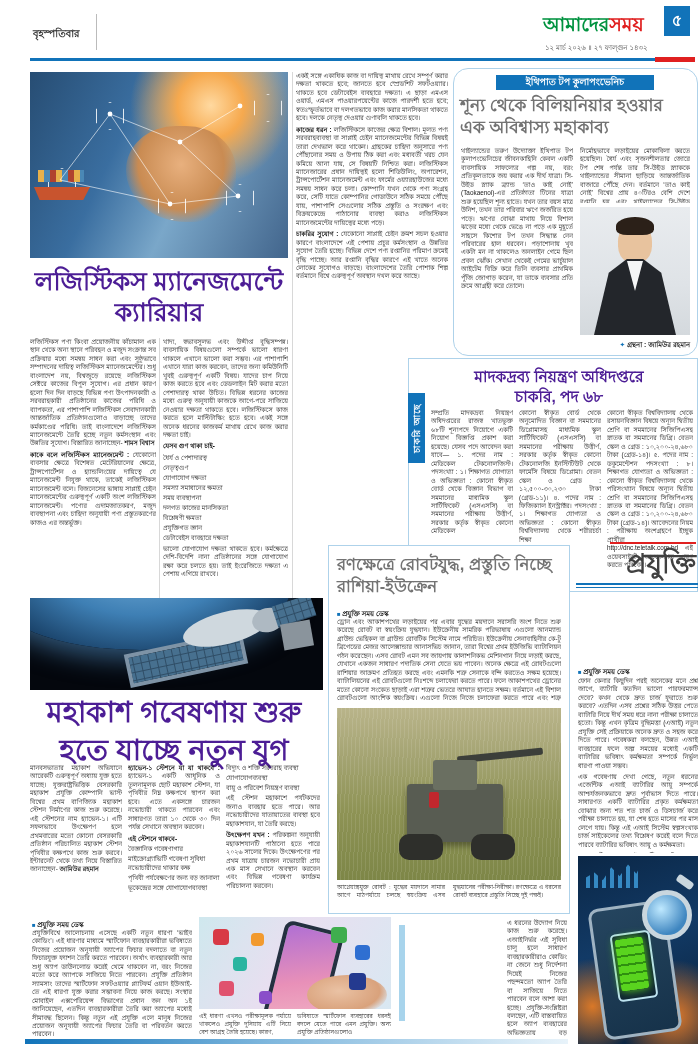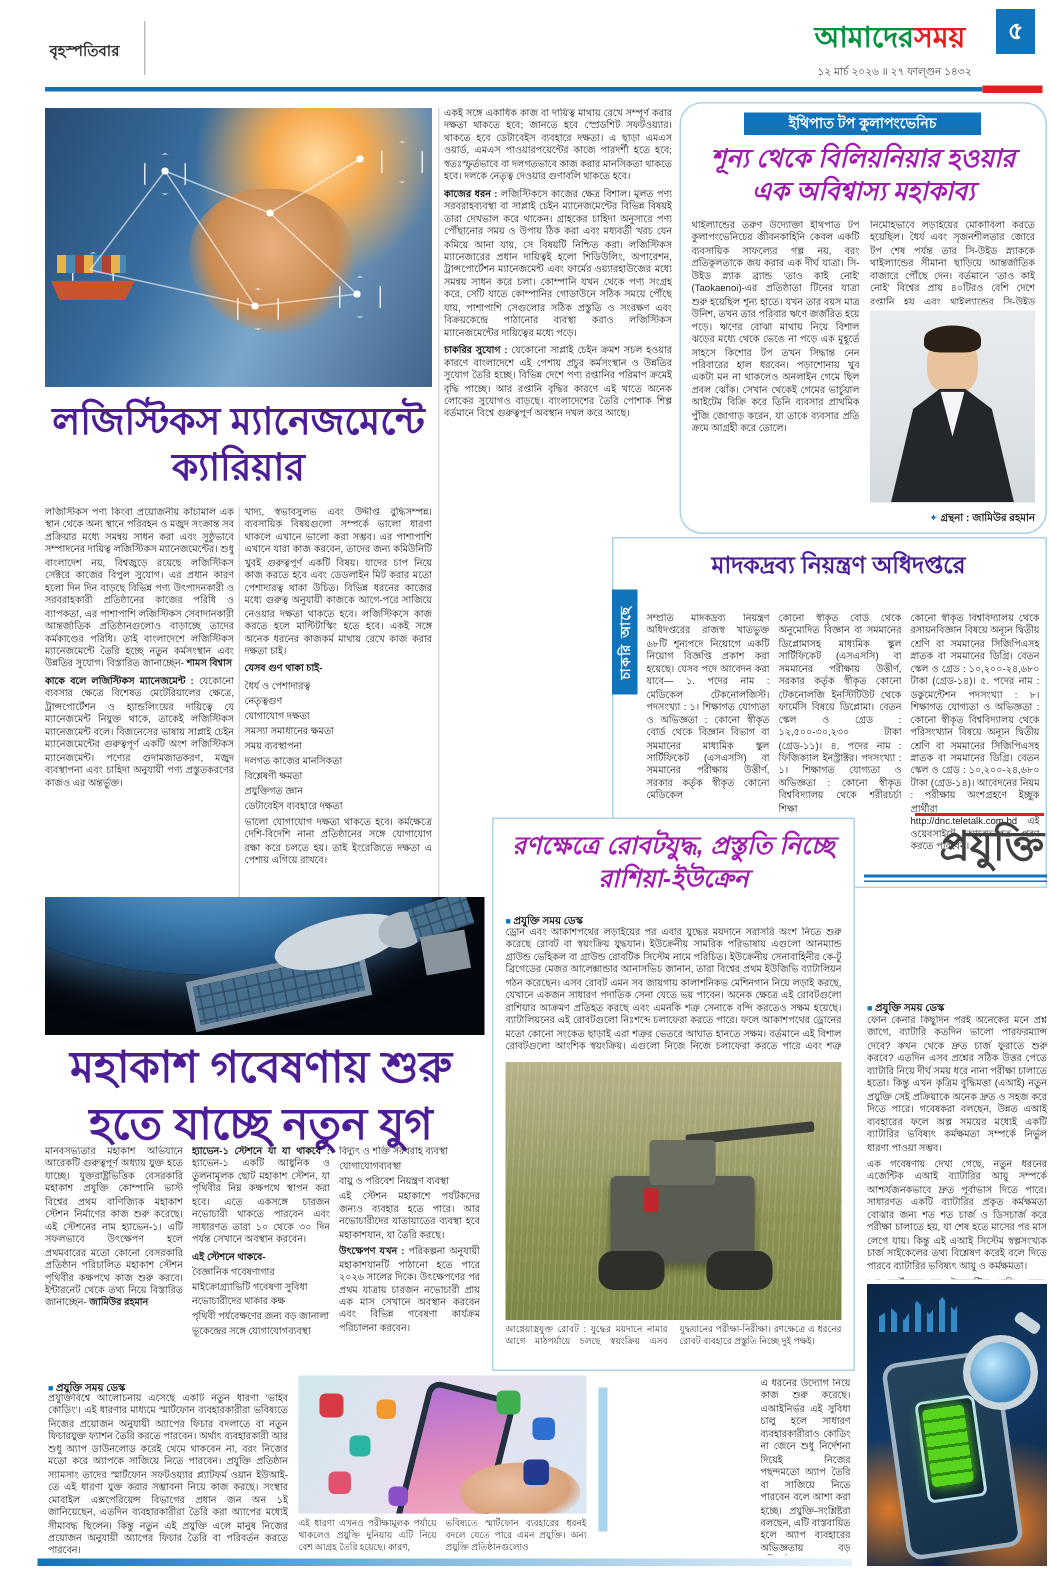--- a/index.html
+++ b/index.html
@@ -5,21 +5,21 @@
   html,body{margin:0;padding:0;background:#e9e9e9;}
   #page{position:relative;width:700px;height:1050px;background:#ffffff;overflow:hidden;
         font-family:"Liberation Sans","DejaVu Sans",sans-serif;color:#1a1a1a;}
   .abs{position:absolute;}
   .bt{font-size:6.4px;line-height:1.32;text-align:justify;color:#222;}
   .bt p{margin:0 0 3px 0;}
   .sub{font-weight:bold;color:#111;}
   .byline{font-weight:bold;}
   .list-line{display:block;margin:0 0 1.5px 0;}
   .red-head{color:#4c1d95;font-weight:bold;text-align:center;}
-  .blue-head{color:#a21caf;font-weight:bold;text-align:center;font-style:italic;}
+  .blue-head{color:#737373;font-weight:bold;}
   .black-head{color:#111;font-weight:bold;text-align:center;}
   .boxed{border:1px solid #aed2ea;background:#fff;}
   .credit{font-size:6.8px;font-weight:bold;color:#111;}
   .credit .sq{color:#1173b9;font-size:6px;}
   .caption{font-size:6px;line-height:1.3;color:#333;text-align:justify;}
   .vr{position:absolute;width:1px;background:#d8d8d8;}
   
   .masthead-main{font-size:34px;font-weight:bold;color:#1173b9;letter-spacing:0;}
   .masthead-sub{font-size:34px;font-weight:bold;color:#8d949c;}
   .logo1{color:#00923f;font-weight:bold;font-size:19px;}
@@ -133,20 +133,21 @@
     <div class="abs" style="left:126px;top:270px;width:110px;text-align:right;font-size:6.8px;font-weight:bold;">
       <span style="color:#1173b9;">✦ </span><span>গ্রন্থনা : জামিউর রহমান</span>
     </div>
   </div>
 
   <div class="boxed abs" style="left:408px;top:358px;width:288px;height:232px;">
     <div class="vtab abs" style="left:-1px;top:34px;width:17px;height:70px;">
       <span>চাকরি আছে</span>
     </div>
     <div class="red-head abs" style="left:20px;top:6px;width:260px;font-size:15.5px;">মাদকদ্রব্য নিয়ন্ত্রণ অধিদপ্তরে</div>
+    <div class="red-head abs" style="left:20px;top:26px;width:260px;font-size:15.5px;">চাকরি, পদ ৬৮</div>
     <div class="bt abs" style="left:22px;top:50px;width:82px;height:176px;overflow:hidden;">
       <p>সম্প্রতি মাদকদ্রব্য নিয়ন্ত্রণ অধিদপ্তরের রাজস্ব খাতভুক্ত ৬৮টি শূন্যপদে নিয়োগে একটি নিয়োগ বিজ্ঞপ্তি প্রকাশ করা হয়েছে। যেসব পদে আবেদন করা যাবে— ১. পদের নাম : মেডিকেল টেকনোলজিস্ট। পদসংখ্যা : ১। শিক্ষাগত যোগ্যতা ও অভিজ্ঞতা : কোনো স্বীকৃত বোর্ড থেকে বিজ্ঞান বিভাগ বা সমমানের মাধ্যমিক স্কুল সার্টিফিকেট (এসএসসি) বা সমমানের পরীক্ষায় উত্তীর্ণ, সরকার কর্তৃক স্বীকৃত কোনো মেডিকেল</p>
     </div>
     <div class="bt abs" style="left:110px;top:50px;width:82px;height:176px;overflow:hidden;">
       <p>কোনো স্বীকৃত বোর্ড থেকে অনুমোদিত বিজ্ঞান বা সমমানের ডিপ্লোমাসহ মাধ্যমিক স্কুল সার্টিফিকেট (এসএসসি) বা সমমানের পরীক্ষায় উত্তীর্ণ, সরকার কর্তৃক স্বীকৃত কোনো টেকনোলজি ইনস্টিটিউট থেকে ফার্মেসি বিষয়ে ডিপ্লোমা। বেতন স্কেল ও গ্রেড : ১২,৫০০-৩০,২৩০ টাকা (গ্রেড-১১)। ৪. পদের নাম : ফিজিক্যাল ইনস্ট্রাক্টর। পদসংখ্যা : ১। শিক্ষাগত যোগ্যতা ও অভিজ্ঞতা : কোনো স্বীকৃত বিশ্ববিদ্যালয় থেকে শরীরচর্চা শিক্ষা</p>
     </div>
     <div class="bt abs" style="left:198px;top:50px;width:86px;height:176px;overflow:hidden;">
       <p>কোনো স্বীকৃত বিশ্ববিদ্যালয় থেকে রসায়নবিজ্ঞান বিষয়ে অন্যূন দ্বিতীয় শ্রেণি বা সমমানের সিজিপিএসহ স্নাতক বা সমমানের ডিগ্রি। বেতন স্কেল ও গ্রেড : ১০,২০০-২৪,৬৮০ টাকা (গ্রেড-১৪)। ৫. পদের নাম : ডকুমেন্টেশন পদসংখ্যা : ৮। শিক্ষাগত যোগ্যতা ও অভিজ্ঞতা : কোনো স্বীকৃত বিশ্ববিদ্যালয় থেকে পরিসংখ্যান বিষয়ে অন্যূন দ্বিতীয় শ্রেণি বা সমমানের সিজিপিএসহ স্নাতক বা সমমানের ডিগ্রি। বেতন স্কেল ও গ্রেড : ১০,২০০-২৪,৬৮০ টাকা (গ্রেড-১৪)। আবেদনের নিয়ম : পরীক্ষায় অংশগ্রহণে ইচ্ছুক প্রার্থীরা http://dnc.teletalk.com.bd এই ওয়েবসাইটে আবেদনপত্র পূরণ করতে পারবেন।</p>
     </div>
   </div>

